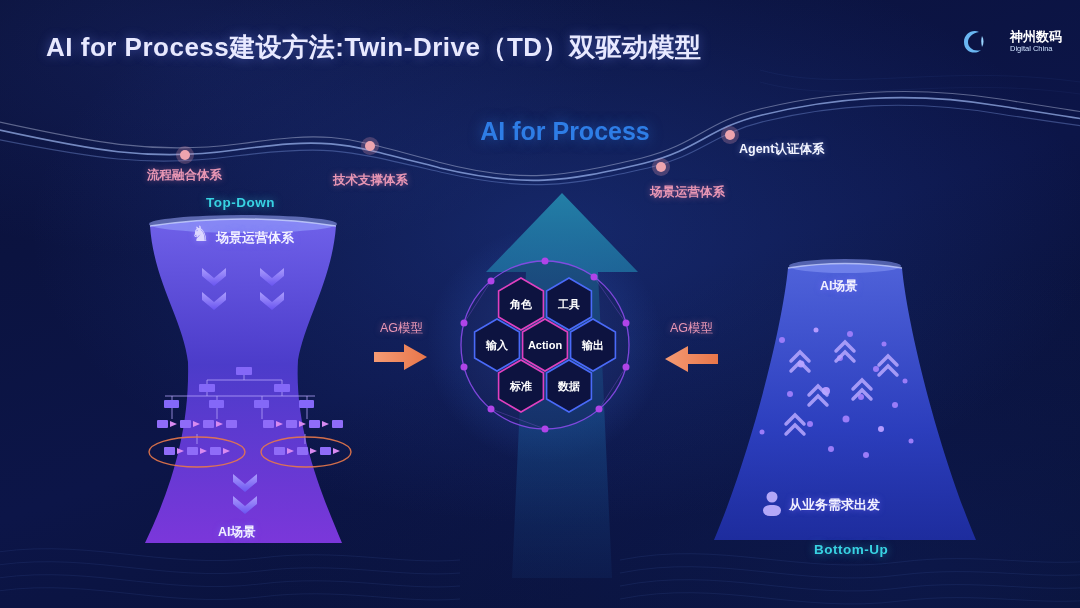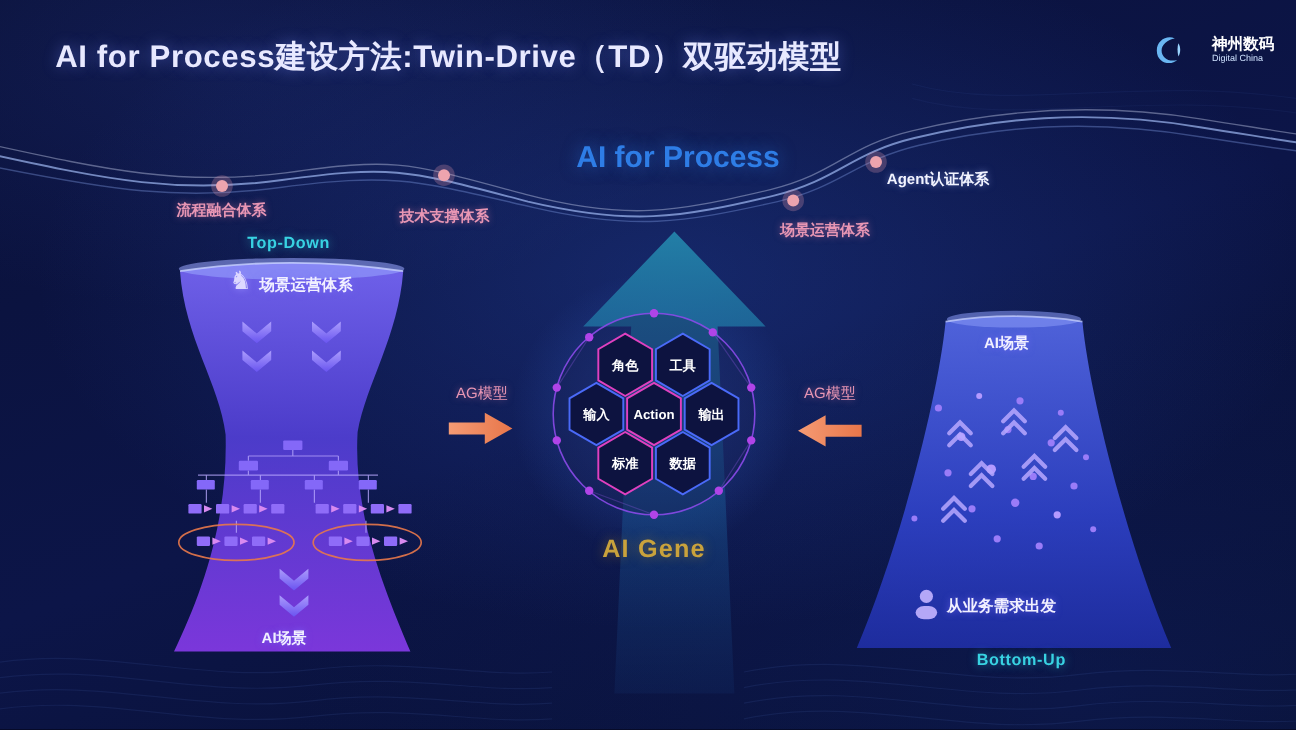--- a/index.html
+++ b/index.html
@@ -293,19 +293,18 @@
   <div class="abs txt center-heading">AI for Process</div>
 
   <div class="abs txt approach" style="left:206px;top:195px;">Top-Down</div>
   <span class="abs txt knight">♞</span>
   <div class="abs txt funnel-text" style="left:216px;top:229px;">场景运营体系</div>
   <div class="abs txt funnel-text" style="left:218px;top:524px;font-size:12.5px;">AI场景</div>
 
   <div class="abs txt ag-label" style="left:380px;top:320px;">AG模型</div>
   <div class="abs txt ag-label" style="left:670px;top:320px;">AG模型</div>
 
-  <div class="abs txt gene-label">AI Gene</div>
 
   <div class="abs txt funnel-text" style="left:820px;top:278px;font-size:12.5px;">AI场景</div>
   <div class="abs txt funnel-text" style="left:789px;top:496px;">从业务需求出发</div>
   <div class="abs txt approach" style="left:814px;top:542px;">Bottom-Up</div>
 
 </div>
 
 </body></html>

